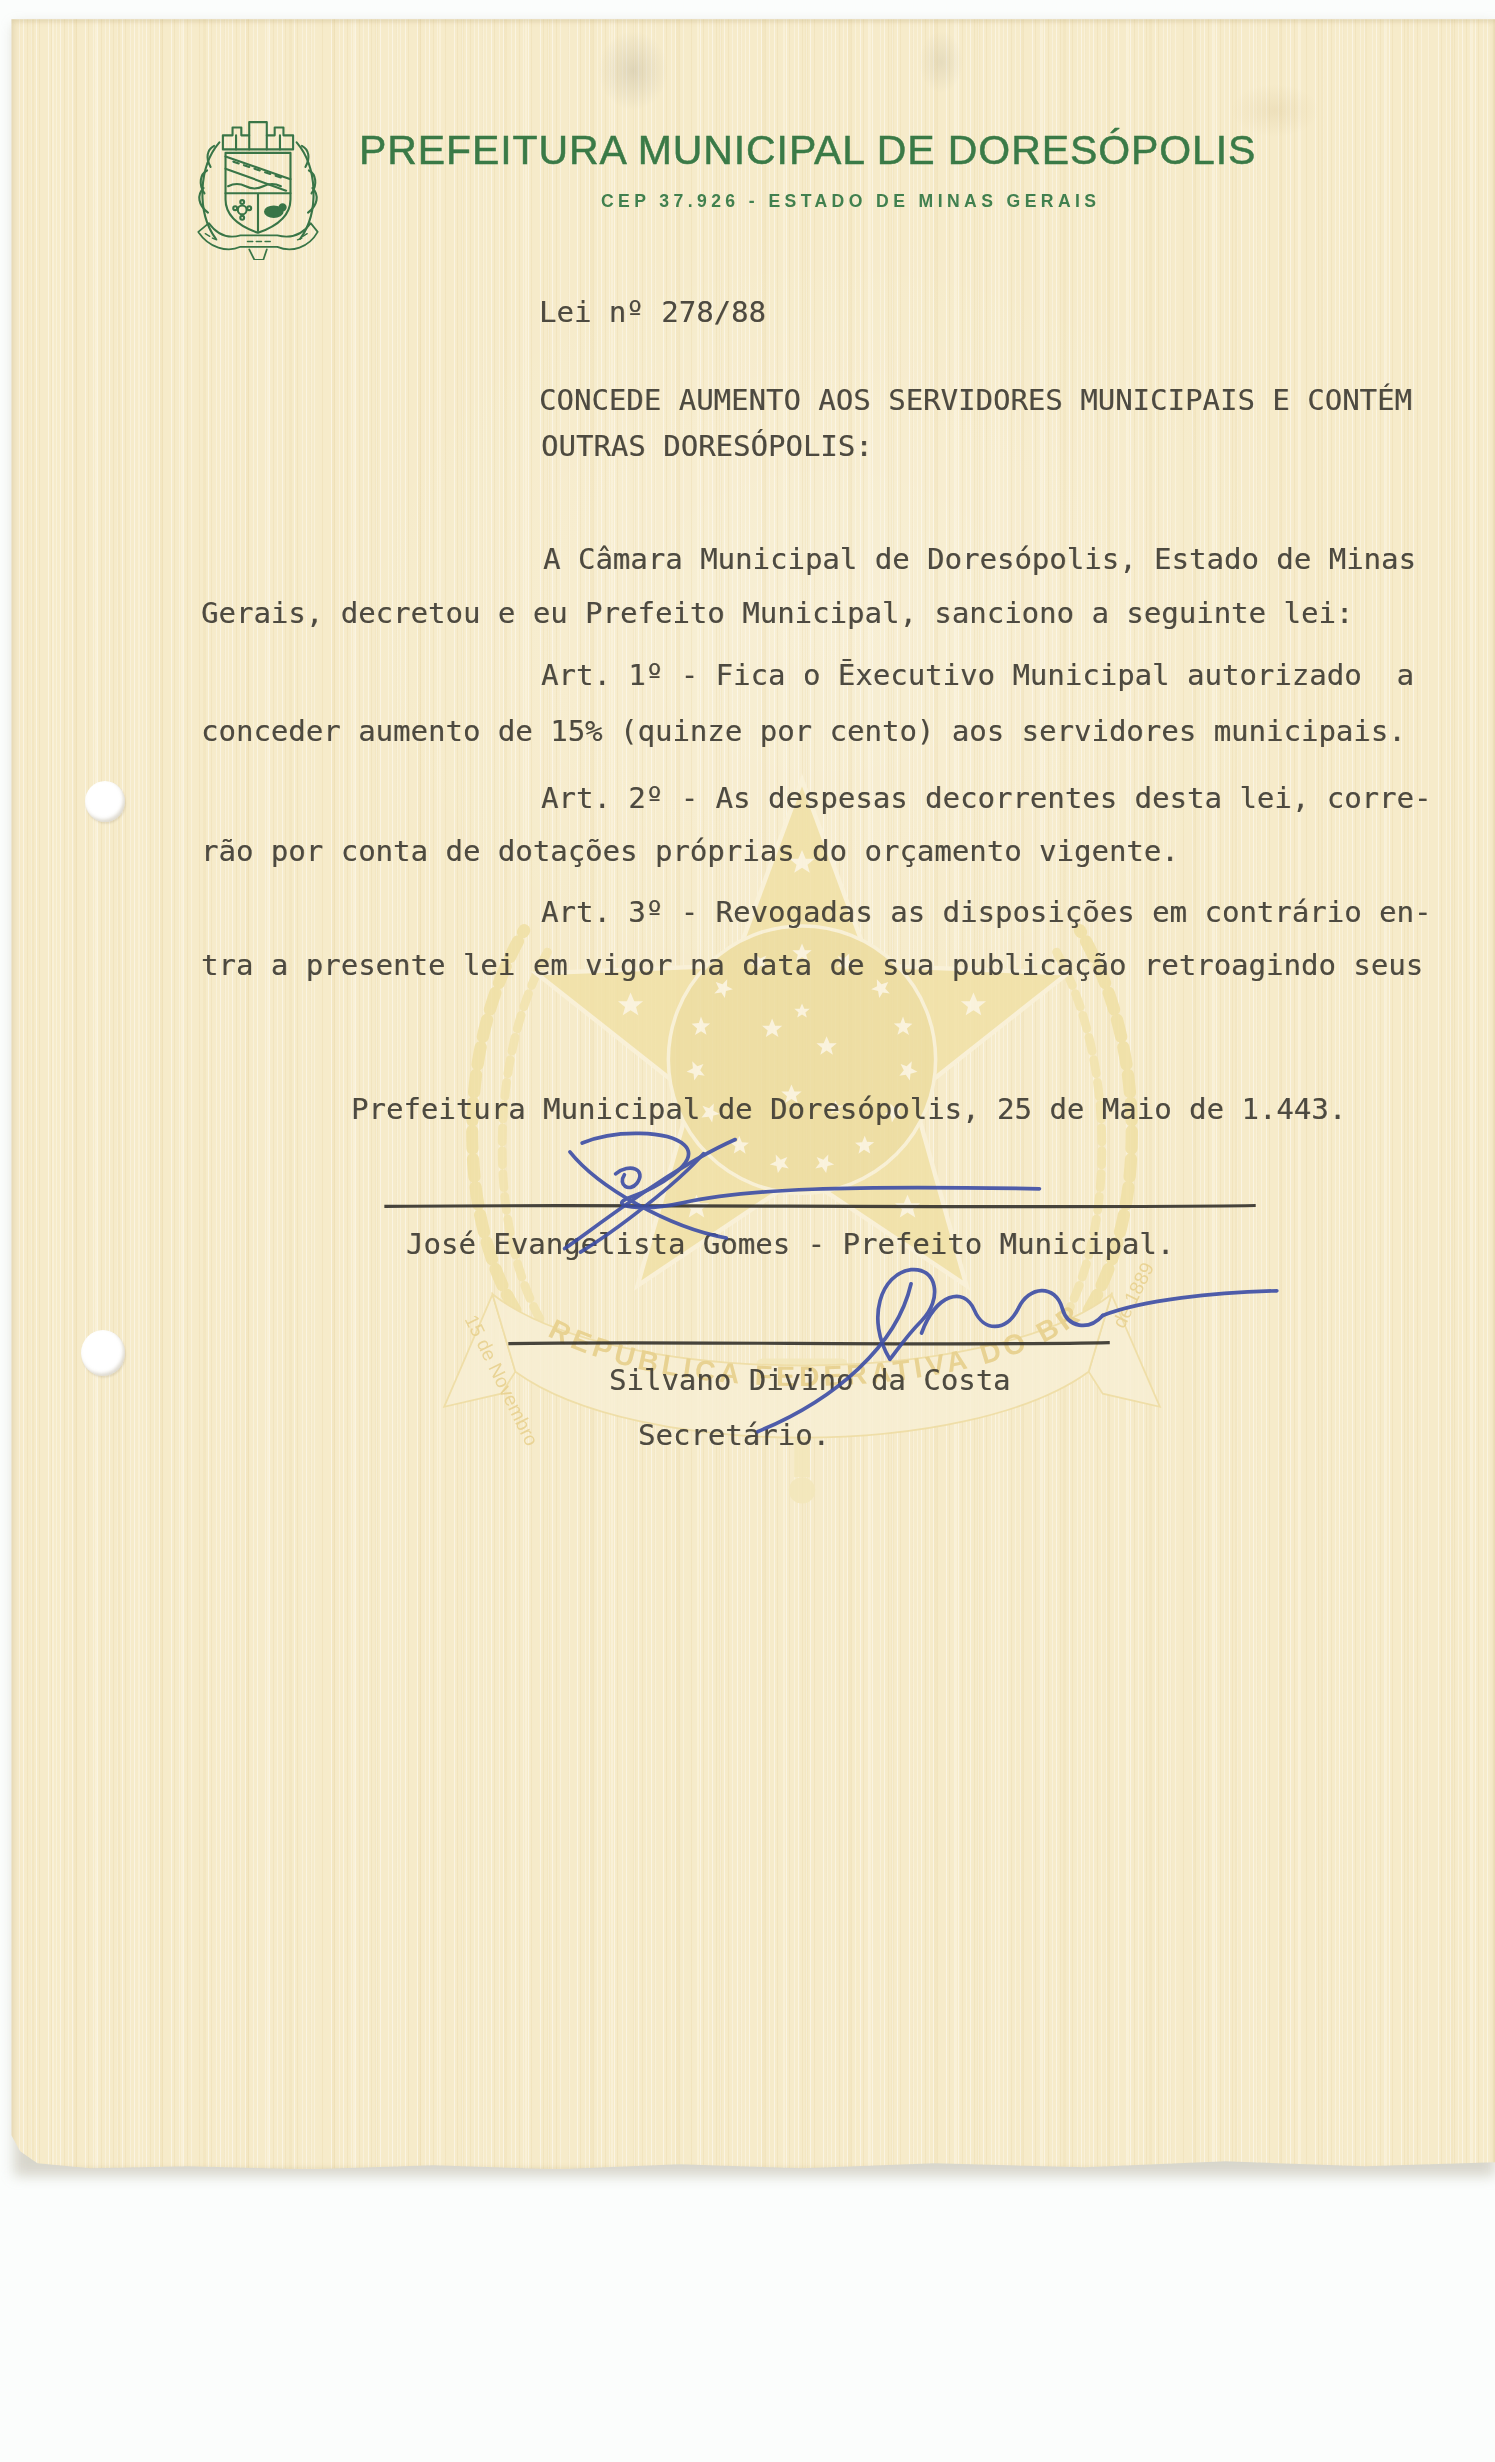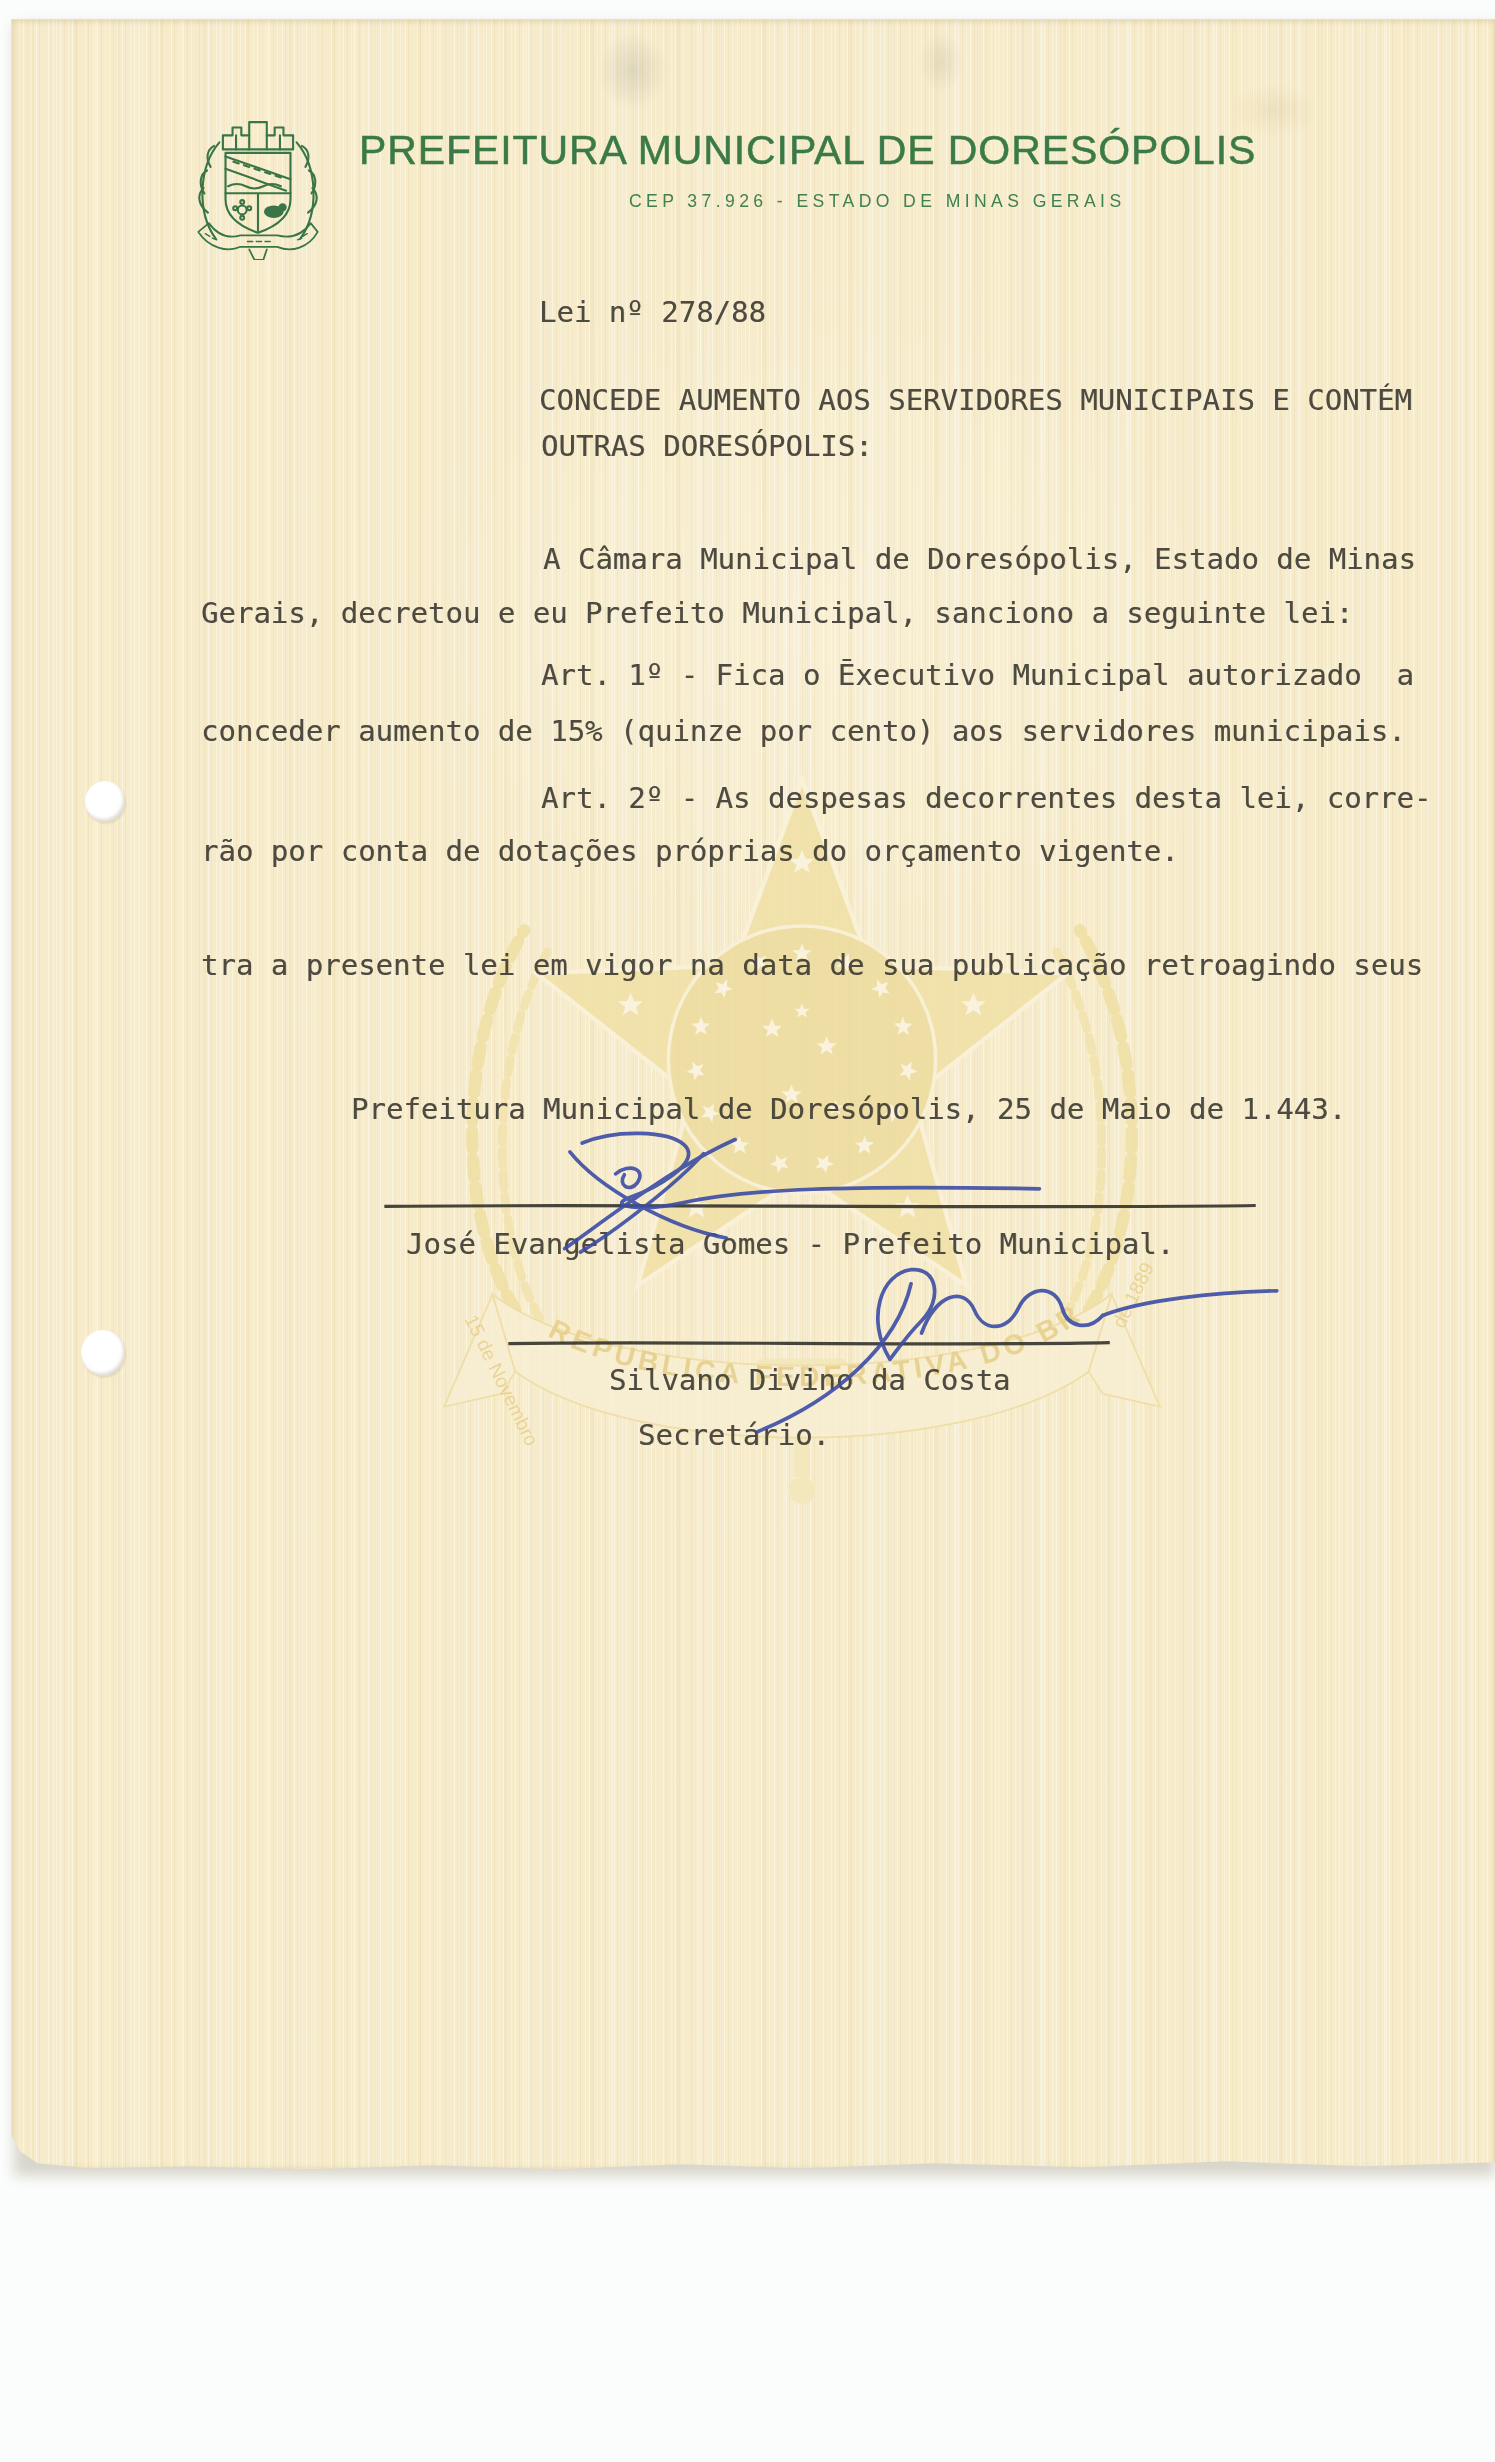--- a/index.html
+++ b/index.html
@@ -16,22 +16,22 @@
          rgba(255,255,255,.30) 8px 8.8px, rgba(255,255,255,0) 8.8px 12.3px),
       repeating-linear-gradient(90deg, rgba(238,222,178,0) 0 20px, rgba(238,222,178,.33) 20px 23px,
          rgba(238,222,178,0) 23px 41px, rgba(252,246,228,.5) 41px 43px),
       radial-gradient(ellipse 791px 616px at 55% 28%, rgba(255,255,255,.20), rgba(255,255,255,0) 65%);
     box-shadow: inset 2.6px 0 7px rgba(175,155,105,.22), inset 0 2.6px 5.3px rgba(175,155,105,.18);
     clip-path: polygon(0px 0px,1484px 0px,1484px 2143px,1354px 2147px,1214px 2142px,
       1073px 2148px,923px 2144px,791px 2149px,668px 2145px,545px 2150px,422px 2146px,
       299px 2150px,176px 2147px,79px 2149px,26px 2144px,8.8px 2132px,0px 2116px);}
   .hdr-title{position:absolute;left:359px;top:130px;font-size:41px;line-height:1;
       color:#3a7a47;letter-spacing:0.9px;white-space:nowrap;-webkit-text-stroke:0.5px #3a7a47;}
-  .hdr-sub{position:absolute;left:601px;top:193px;font-size:17.6px;line-height:1;font-weight:normal;
-      color:#41804f;letter-spacing:4.4px;white-space:nowrap;margin-left:28px;}
+  .hdr-sub{position:absolute;left:601px;top:193px;font-size:17.6px;line-height:1;font-weight:bold;
+      color:#41804f;letter-spacing:4.4px;white-space:nowrap;}
   .tl{position:absolute;font-family:"DejaVu Sans Mono","Liberation Mono",monospace;
       font-size:29px;line-height:35px;color:#413e36;white-space:pre;opacity:.93;
       text-shadow:0.4px 0.4px 0.6px rgba(66,62,52,.5);}
   .hole{position:absolute;background:#ffffff;border-radius:50%;
       box-shadow: inset -1.8px -2.6px 3.5px rgba(160,150,120,.35), 0.9px 1.8px 1.8px rgba(120,110,85,.15);}
   .smudge{position:absolute;pointer-events:none;}
   svg{position:absolute;left:0;top:0;}
 </style>
 </head>
 <body>
@@ -126,20 +126,21 @@
 
   <div class="tl" style="left:539px;top:295px">Lei nº 278/88</div>
   <div class="tl" style="left:539px;top:383px">CONCEDE AUMENTO AOS SERVIDORES MUNICIPAIS E CONTÉM</div>
   <div class="tl" style="left:541px;top:429px">OUTRAS DORESÓPOLIS:</div>
   <div class="tl" style="left:543px;top:542px">A Câmara Municipal de Doresópolis, Estado de Minas</div>
   <div class="tl" style="left:201px;top:596px">Gerais, decretou e eu Prefeito Municipal, sanciono a seguinte lei:</div>
   <div class="tl" style="left:541px;top:658px">Art. 1º - Fica o Ēxecutivo Municipal autorizado  a</div>
   <div class="tl" style="left:201px;top:714px">conceder aumento de 15% (quinze por cento) aos servidores municipais.</div>
   <div class="tl" style="left:541px;top:781px">Art. 2º - As despesas decorrentes desta lei, corre-</div>
   <div class="tl" style="left:201px;top:834px">rão por conta de dotações próprias do orçamento vigente.</div>
+  <div class="tl" style="left:541px;top:895px">Art. 3º - Revogadas as disposições em contrário en-</div>
   <div class="tl" style="left:201px;top:948px">tra a presente lei em vigor na data de sua publicação retroagindo seus</div>
   <div class="tl" style="left:351px;top:1092px">Prefeitura Municipal de Doresópolis, 25 de Maio de 1.443.</div>
   <div class="tl" style="left:406px;top:1227px">José Evangelista Gomes - Prefeito Municipal.</div>
   <div class="tl" style="left:609px;top:1363px">Silvano Divino da Costa</div>
   <div class="tl" style="left:638px;top:1418px">Secretário.</div>
 
   <svg width="1495" height="2462" viewBox="0 0 1700 2800">
     <g stroke="#33312b" stroke-width="3.6" fill="none" opacity="0.9">
       <path d="M437 1372 C700 1369 1150 1375 1428 1371"></path>
       <path d="M578 1528 C760 1525 1080 1531 1262 1527"></path>

